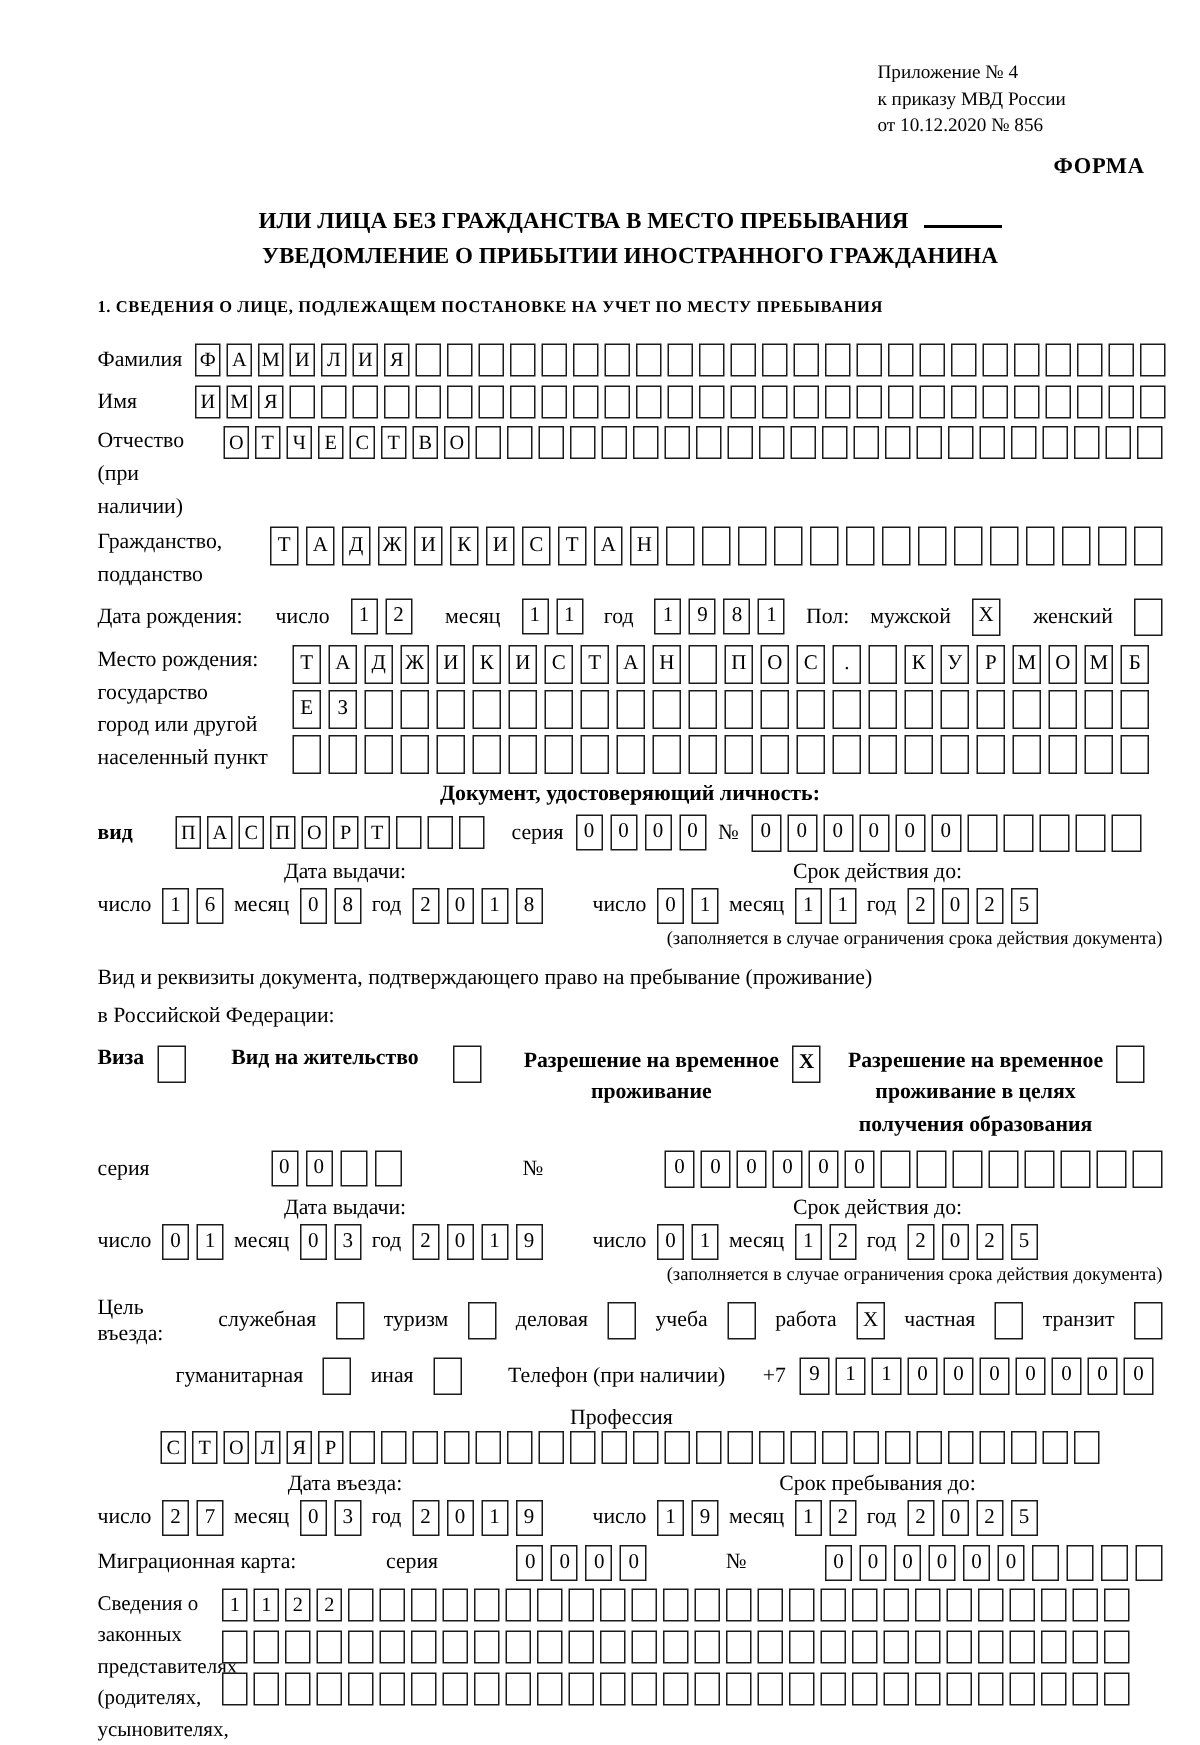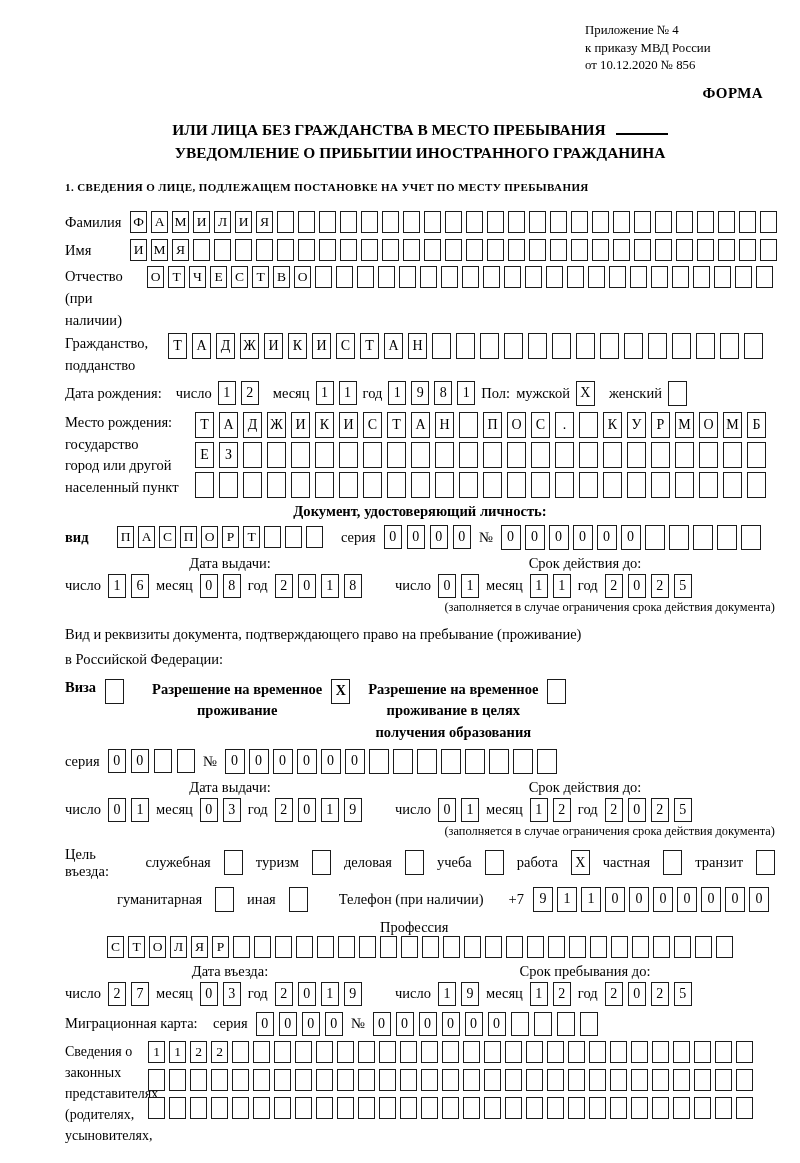--- a/index.html
+++ b/index.html
@@ -1,29 +1,29 @@
 <!DOCTYPE html>
 <html><head>
 <meta charset="utf-8">
 <style>
   * { margin:0; padding:0; box-sizing:border-box; }
   html,body { width:800px; height:1163px; overflow:hidden; background:#ffffff; }
   body { font-family:"Liberation Serif","DejaVu Serif",serif; color:#000; font-size:14.5px; }
-  .page { width:800px; height:1036px; padding:22px 25px 0 65px; }
+  .page { width:800px; height:1036px; padding:40px 25px 0 65px; }
 
   .annex { margin-left:520px; font-size:12.8px; line-height:1.38; }
   .annex-note { margin-top:4px; }
   .forma { margin-top:10px; text-align:right; padding-right:12px; font-weight:bold; font-size:15px; letter-spacing:.4px; }
 
   .title { margin-top:16px; text-align:center; font-weight:bold; font-size:15.4px; line-height:1.5; }
   .blank { display:inline-block; width:52px; border-bottom:2px solid #000; height:11px; margin-left:10px; }
 
   .sec1 { margin-top:17px; font-weight:bold; font-size:11px; letter-spacing:.4px; white-space:nowrap; }
 
-  .frow { display:flex; align-items:center; margin-top:6px; }
+  .frow { display:flex; align-items:center; margin-top:6px;justify-content:space-between; }
   .lbl { flex:none; }
   .lblblock { flex:none; line-height:1.5; }
 
   .cells { display:flex; gap:4px; }
   .cell { flex:none; width:17px; height:22px; border:1.6px solid #1b1b1b; background:#fff;
           display:flex; align-items:center; justify-content:center; font-size:13.5px; }
   .cells.m { gap:5px; } .cells.m .cell { width:19px; height:26px; font-size:14px; }
   .cells.d { gap:5px; } .cells.d .cell { width:18px; height:24px; font-size:14px; }
   .cells.box .cell { width:19px; height:25px; font-size:14px; }
   .cells.ph { gap:4px; } .cells.ph .cell { width:20px; height:25px; font-size:14px; }
@@ -434,20 +434,26 @@
     <div>в Российской Федерации:</div>
   </div>
 
   <div class="opts">
     <div class="opt">
       <span>Виза</span>
       <div class="cells box">
           <div class="cell"></div>
         </div>
     </div>
+    <div class="opt ml30">
+      <span>Вид на жительство</span>
+      <div class="cells box ml14">
+          <div class="cell"></div>
+        </div>
+    </div>
     <div class="opt ml28">
       <div class="optlines">
         <div>Разрешение на временное</div>
         <div>проживание</div>
       </div>
       <div class="cells box">
           <div class="cell">X</div>
         </div>
     </div>
     <div class="opt ml18">

